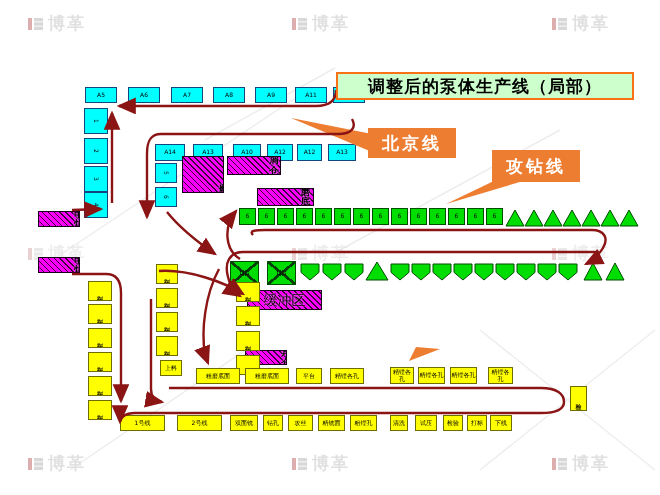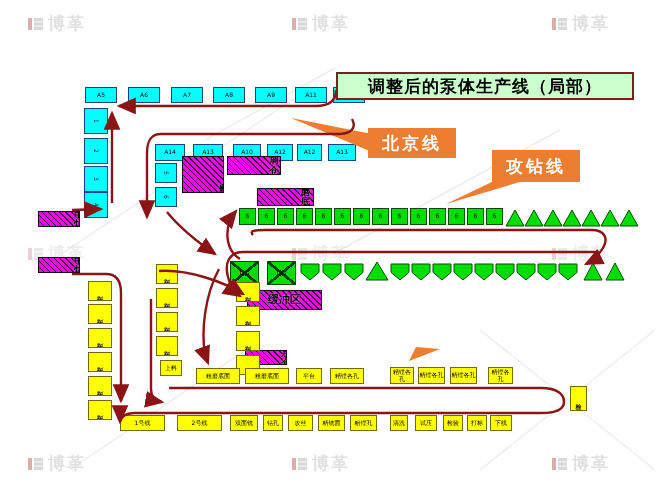--- a/index.html
+++ b/index.html
@@ -15,26 +15,26 @@
        overflow:hidden;color:#000;line-height:1.02;}
   .cyan{background:#00ffff;border-color:#16457e;}
   .yellow{background:#ffff00;border-color:#6e6e00;}
   .mag{background:repeating-linear-gradient(45deg,#ff00ff 0 3px,#3a083a 3px 4.2px);
        border-color:#1a001a;font-weight:bold;text-shadow:0 0 2px #ff66ff,0 0 2px #ff66ff;}
   .gsq{background:#00dd00;border-color:#004d00;}
   .crossed{background:
       linear-gradient(to top right,transparent 46%,#064006 46%,#064006 54%,transparent 54%),
       linear-gradient(to bottom right,transparent 46%,#064006 46%,#064006 54%,transparent 54%),
       #00dd00;border-color:#004d00;}
-  .t6{font-size:6px;} .t7{font-size:10px;padding-left:40px;} .t8{font-size:11px;font-weight:bold;}
+  .t6{font-size:6px;} .t7{font-size:10px;padding-left:40px;} .t8{font-size:14px;font-weight:normal;}
   .vert{writing-mode:vertical-rl;letter-spacing:0;}
   .callout{position:absolute;z-index:4;background:#ed7d31;color:#fff;font-weight:bold;
        font-size:17px;letter-spacing:3px;display:flex;align-items:center;justify-content:center;}
   #title{position:absolute;z-index:4;left:336px;top:72px;width:298px;height:28px;
-       background:#ccffcc;border:2px solid #7f1d1d;box-sizing:border-box;color:#000;
+       background:#ccffcc;border:2px solid #f97316;box-sizing:border-box;color:#000;
        font-size:17px;font-weight:bold;letter-spacing:1px;display:flex;align-items:center;justify-content:center;}
 </style>
 </head>
 <body>
 
 <div id="stage">
 
   <svg id="underlay" class="layer" width="660" height="495">
     <g stroke="#ededed" stroke-width="1.5">
       <line x1="60" y1="255" x2="300" y2="95"></line>

